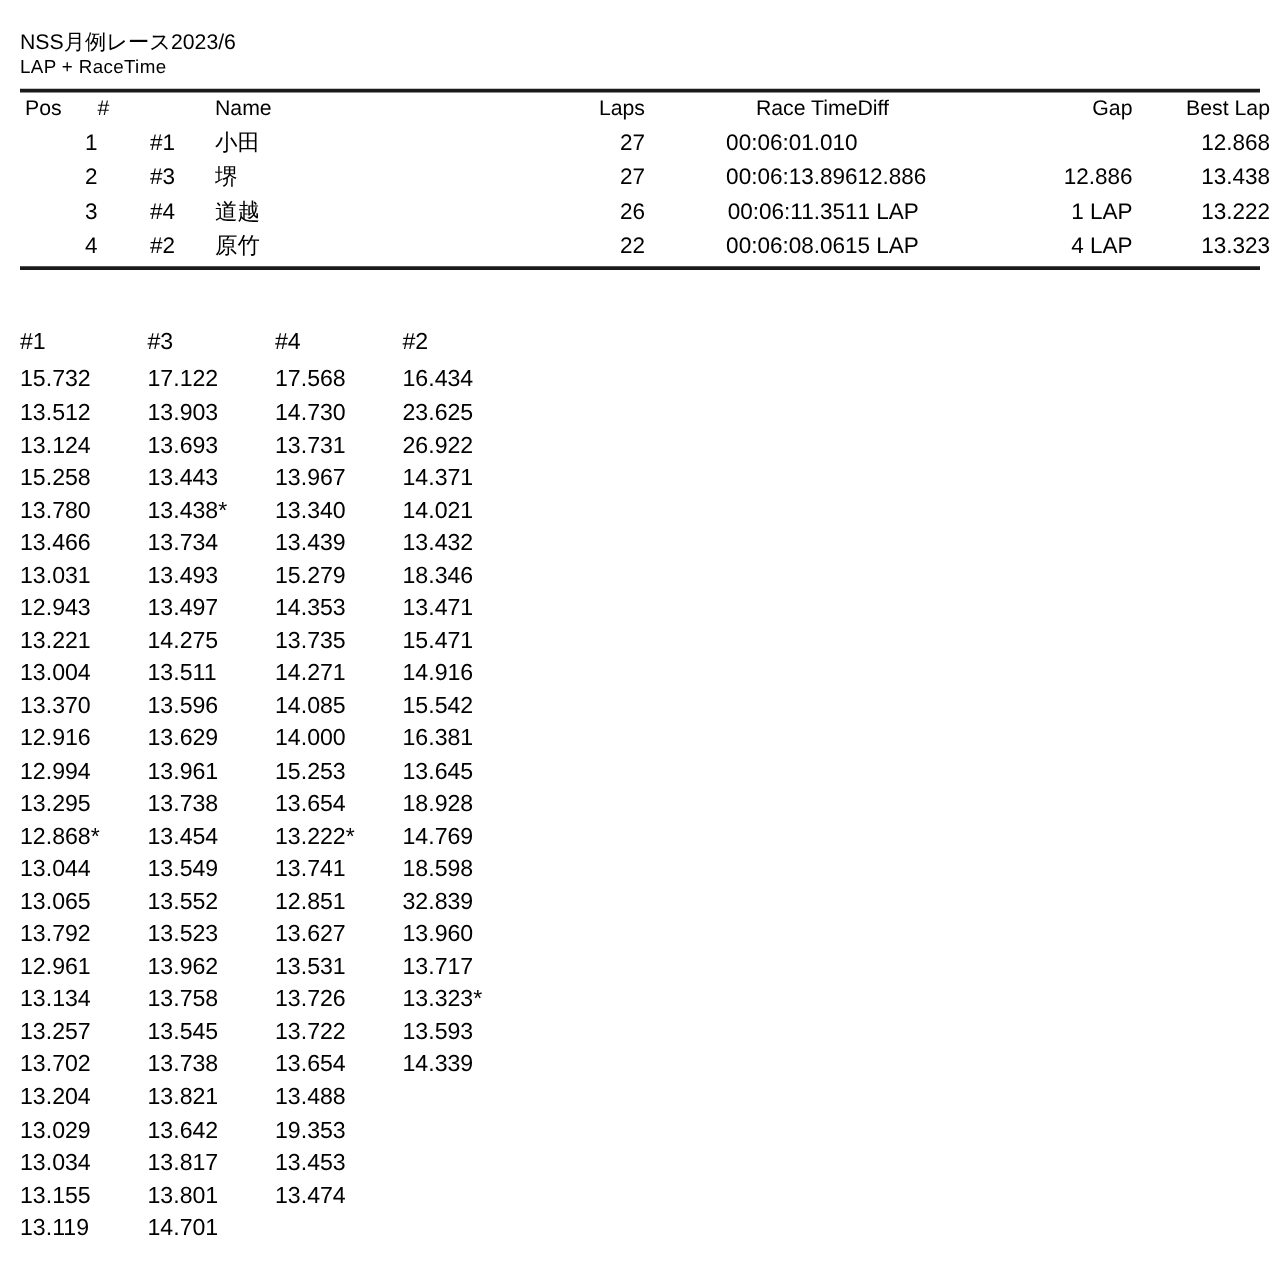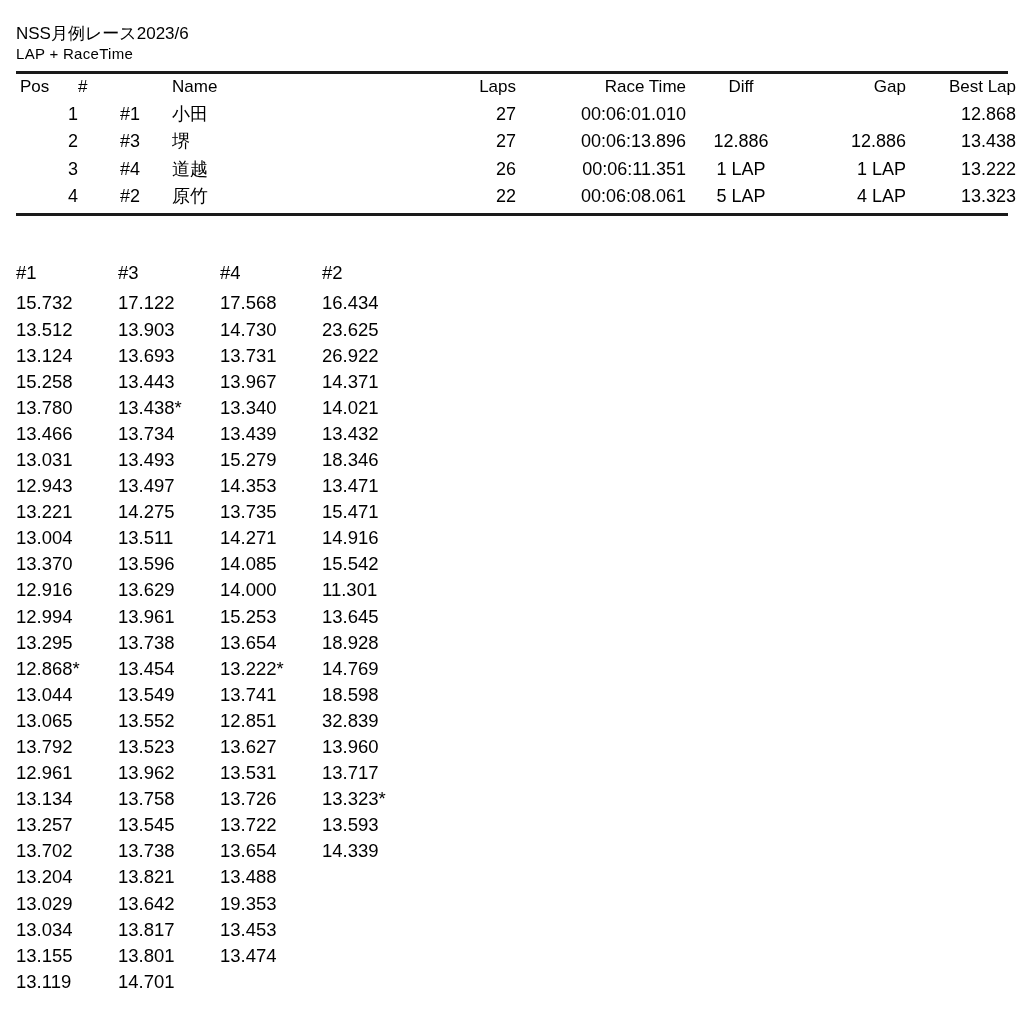--- a/index.html
+++ b/index.html
@@ -75,21 +75,21 @@
   }
   table.results thead th {
     font-size: 17px;
   }
   .c-pos   { width: 58px;  text-align: right; }
   .c-num   { width: 62px;  text-align: right; padding-right: 12px !important; }
   .c-name  { width: 190px; text-align: left;  padding-left: 20px !important; }
   .c-spacer{ width: 74px; }
   .c-laps  { width: 80px;  text-align: right; }
   .c-time  { width: 170px; text-align: right; }
-  .c-diff  { width: 110px; text-align: center; }
+  .c-diff  { width: 110px; text-align: left; }
   .c-gap   { width: 110px; text-align: right; margin-left: 36px; }
   .c-best  { width: 110px; text-align: right; }
   .c-ave   { width: 105px; text-align: right; }
 
   thead .c-pos  { text-align: left; padding-left: 4px !important; }
   thead .c-name { text-align: left; }
   thead .c-num  { text-align: left; }
 
   
   .laps-block {
@@ -292,21 +292,21 @@
       <div class="lap-val">23.625</div>
       <div class="lap-val">26.922</div>
       <div class="lap-val">14.371</div>
       <div class="lap-val">14.021</div>
       <div class="lap-val">13.432</div>
       <div class="lap-val">18.346</div>
       <div class="lap-val">13.471</div>
       <div class="lap-val">15.471</div>
       <div class="lap-val">14.916</div>
       <div class="lap-val">15.542</div>
-      <div class="lap-val">11.301</div>
+      <div class="lap-val">16.381</div>
       <div class="lap-val">13.645</div>
       <div class="lap-val">18.928</div>
       <div class="lap-val">14.769</div>
       <div class="lap-val">18.598</div>
       <div class="lap-val">32.839</div>
       <div class="lap-val">13.960</div>
       <div class="lap-val">13.717</div>
       <div class="lap-val">13.323*</div>
       <div class="lap-val">13.593</div>
       <div class="lap-val">14.339</div>

